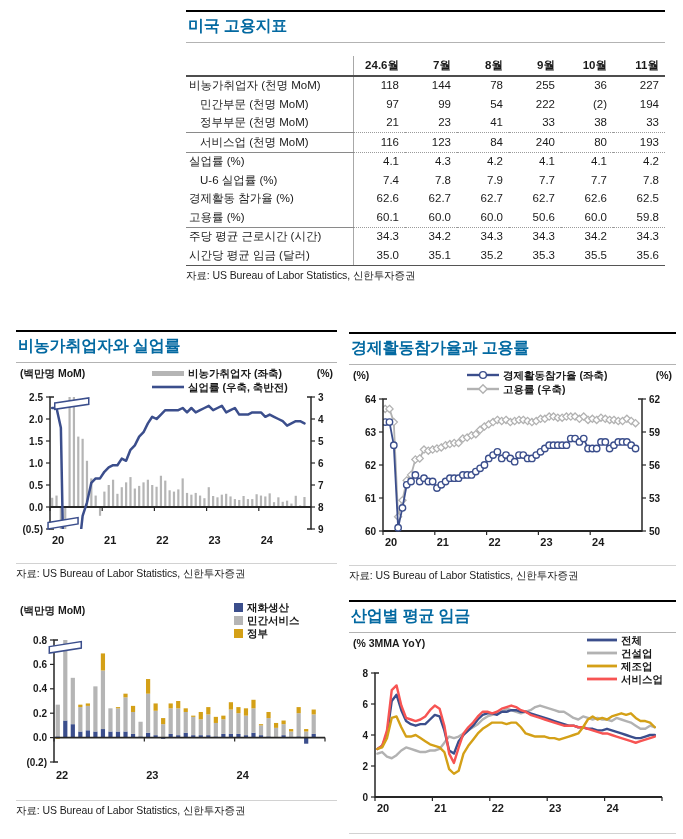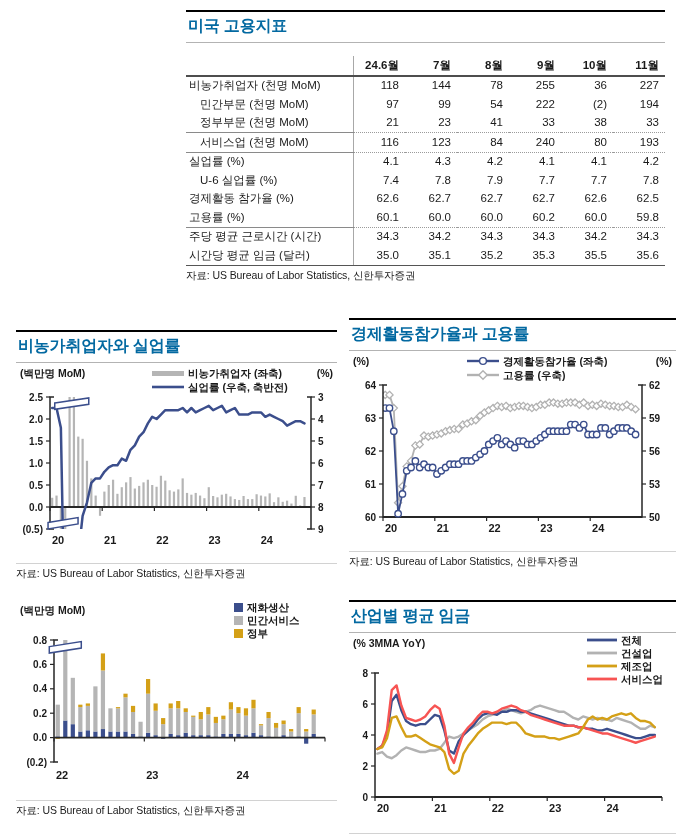--- a/index.html
+++ b/index.html
@@ -116,21 +116,21 @@
             <td class="val">62.7</td>
             <td class="val">62.7</td>
             <td class="val">62.6</td>
             <td class="val">62.5</td>
           </tr>
           <tr class="sep">
             <td class="label">고용률 (%)</td>
             <td class="val vdiv">60.1</td>
             <td class="val">60.0</td>
             <td class="val">60.0</td>
-            <td class="val">60.2</td>
+            <td class="val">50.6</td>
             <td class="val">60.0</td>
             <td class="val">59.8</td>
           </tr>
           <tr>
             <td class="label">주당 평균 근로시간 (시간)</td>
             <td class="val vdiv">34.3</td>
             <td class="val">34.2</td>
             <td class="val">34.3</td>
             <td class="val">34.3</td>
             <td class="val">34.2</td>
@@ -268,21 +268,21 @@
         <line x1="295" y1="144" x2="299" y2="144" stroke="#262626" stroke-width="1.2"></line>
         <text x="302" y="147.5" text-anchor="start" font-size="10" font-weight="700" fill="#1a1a1a">8</text>
         <line x1="295" y1="166" x2="299" y2="166" stroke="#262626" stroke-width="1.2"></line>
         <text x="302" y="169.5" text-anchor="start" font-size="10" font-weight="700" fill="#1a1a1a">9</text>
         <path d="M38.75 39.89999999999999 L72.75 34.89999999999999 L72.75 41.3 L38.75 46.3 Z" fill="#fff" stroke="#3b4e8c" stroke-width="1.5"></path>
         <path d="M32.05 159.58 L62.05 154.58 L62.05 160.98 L32.05 165.98 Z" fill="#fff" stroke="#3b4e8c" stroke-width="1.5"></path>
       </svg>
     <div class="source chart-src">자료: US Bureau of Labor Statistics, 신한투자증권</div>
   </section>
 
-  <section class="panel" style="left:349px;top:318px;width:327px;">
+  <section class="panel" style="left:349px;top:332px;width:327px;">
     <div class="sec-title">경제활동참가율과 고용률</div>
     <svg id="chart-1" width="327" height="196">
         <text x="4" y="14" text-anchor="start" font-size="10.5" font-weight="700" fill="#1a1a1a">(%)</text>
         <text x="323" y="14" text-anchor="end" font-size="10.5" font-weight="700" fill="#1a1a1a">(%)</text>
         <line x1="118" y1="10" x2="150" y2="10" stroke="#3b4e8c" stroke-width="2.4"></line>
         <circle cx="134" cy="10" r="3.4" fill="#fff" stroke="#3b4e8c" stroke-width="1.4"></circle>
         <text x="154" y="14" text-anchor="start" font-size="10.5" font-weight="700" fill="#1a1a1a">경제활동참가율 (좌축)</text>
         <line x1="118" y1="24" x2="150" y2="24" stroke="#b2b2b2" stroke-width="2.4"></line>
         <path d="M134 19.8 L138.2 24 L134 28.2 L129.8 24 Z" fill="#fff" stroke="#b2b2b2" stroke-width="1.4"></path>
         <text x="154" y="28" text-anchor="start" font-size="10.5" font-weight="700" fill="#1a1a1a">고용률 (우축)</text>

